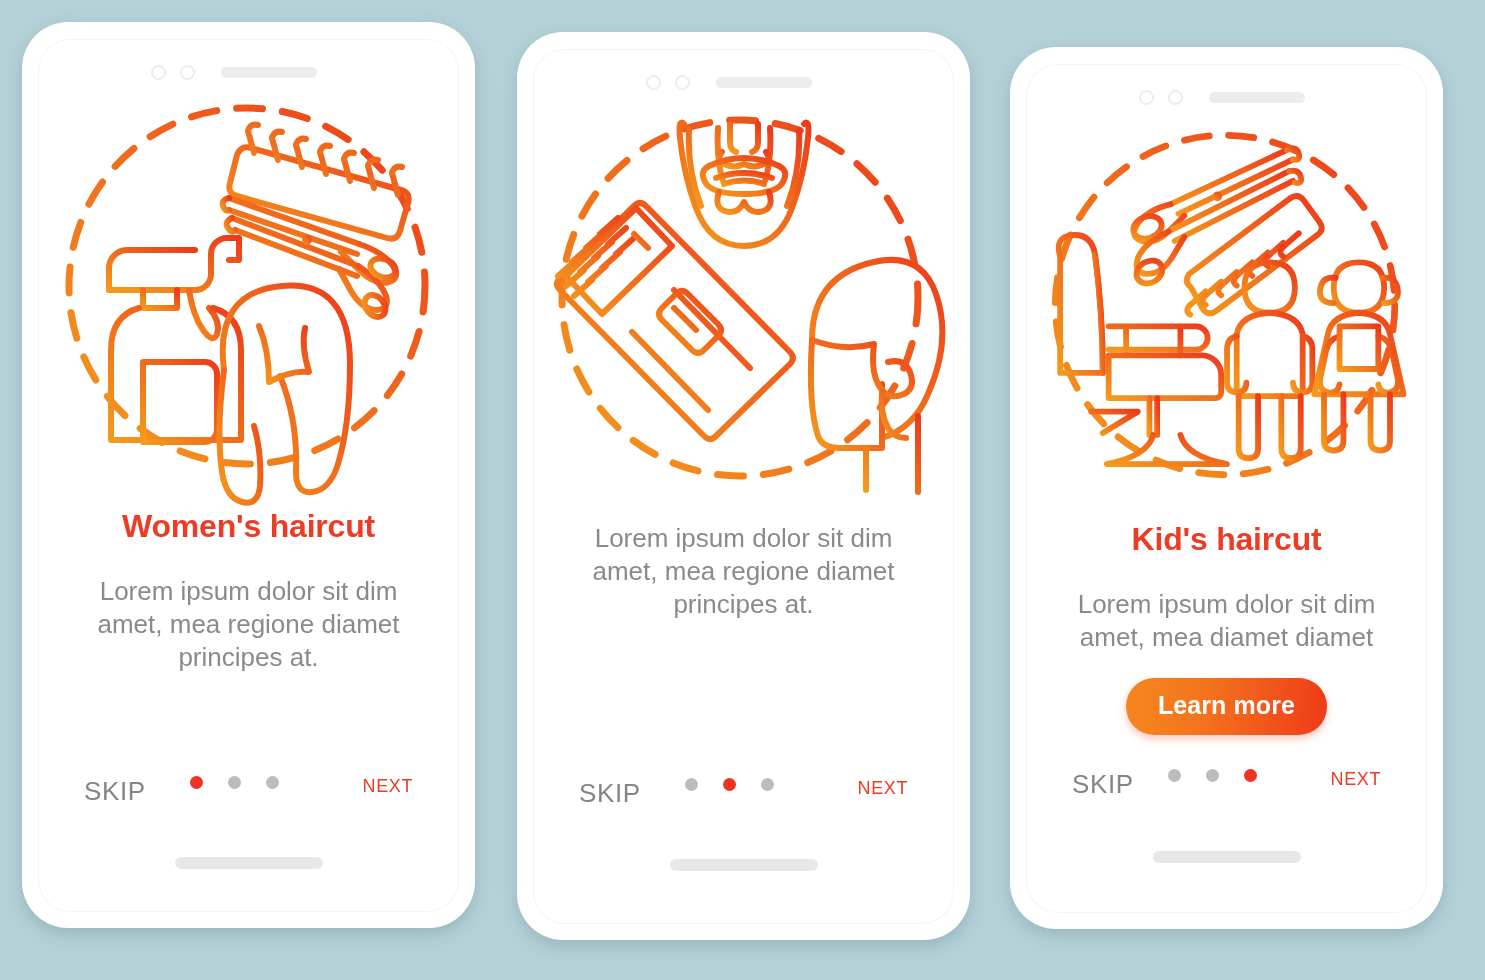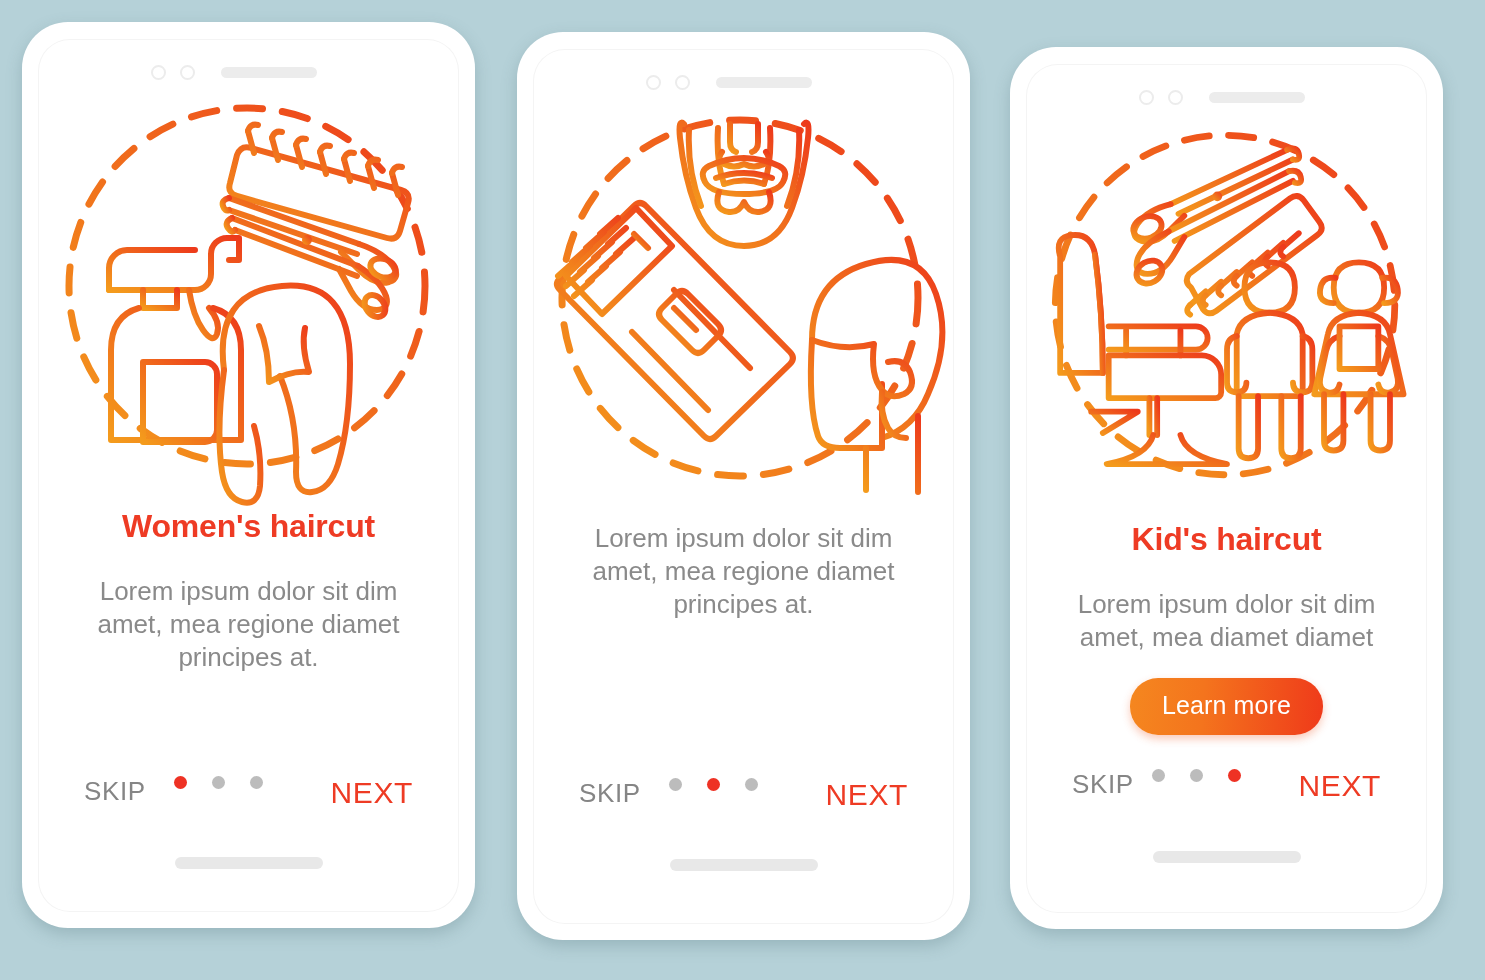--- a/index.html
+++ b/index.html
@@ -100,21 +100,21 @@
 
   
   .cta {
     margin-top: 24px;
     border: none;
     cursor: pointer;
     padding: 13px 32px 15px 32px;
     border-radius: 28px;
     font-family: "Liberation Sans", sans-serif;
     font-size: 25px;
-    font-weight: normal;
+    font-weight: bold;
     color: #ffffff;
     background: linear-gradient(95deg, #f5871f 0%, #f4741d 38%, #ef3a1a 100%);
     box-shadow: 0 4px 9px rgba(239,80,26,0.30);
     letter-spacing: 0.1px;
   }
 
   
   .footer {
     position: absolute;
     left: 0; right: 0;
@@ -127,21 +127,21 @@
   .phone-2 .footer { top: 729px; }
   .phone-3 .footer { top: 705px; }
 
   .skip {
     font-size: 26px;
     color: #858585;
     letter-spacing: 0.6px;
     cursor: pointer;
   }
   .next {
-    font-size: 30px;
+    font-size: 18px;
     color: #ee3b24;
     letter-spacing: 0.6px;
     cursor: pointer;
     margin-left: 40px;
   }
   .dots { display: flex; align-items: center; gap: 25px; }
   .dot {
     width: 13px; height: 13px;
     border-radius: 50%;
     background: #bcbcbc;

